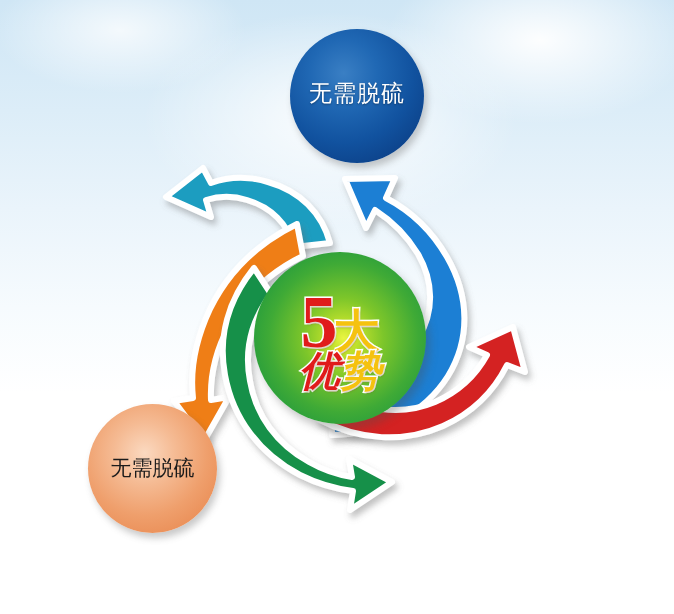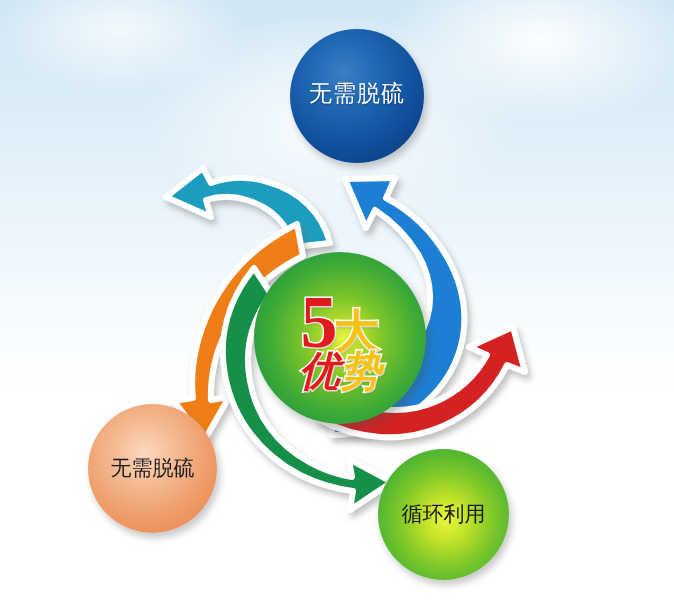--- a/index.html
+++ b/index.html
@@ -186,17 +186,14 @@
   <div class="bubble" id="bubble-top">
     <span class="lbl">无需脱硫</span>
   </div>
 
 
 
   <div class="bubble" id="bubble-bottomleft">
     <span class="lbl">无需脱硫</span>
   </div>
 
-  <div class="bubble" id="bubble-bottomright">
-    <span class="lbl">循环利用</span>
-  </div>
 
 </div>
 
 </body></html>

